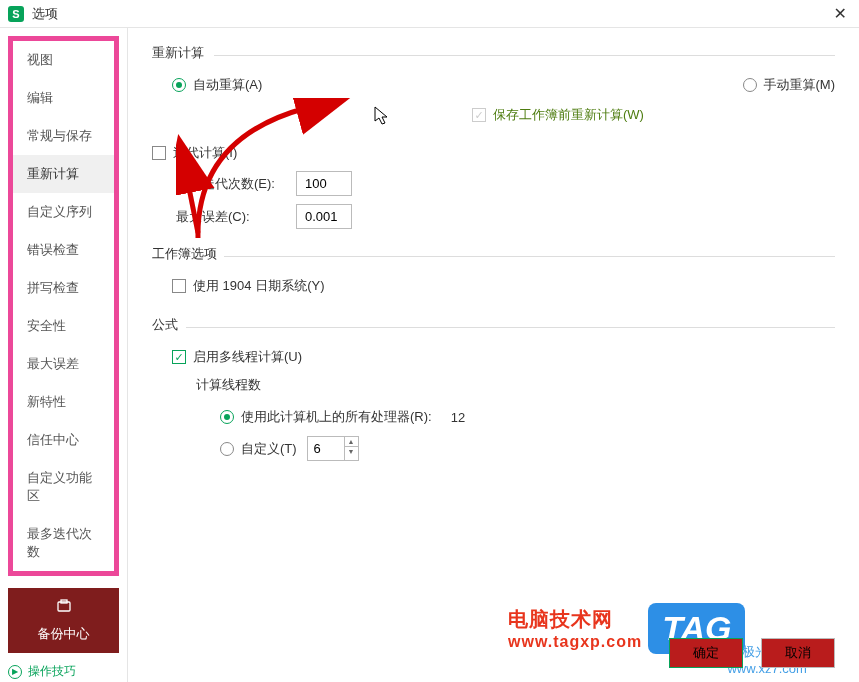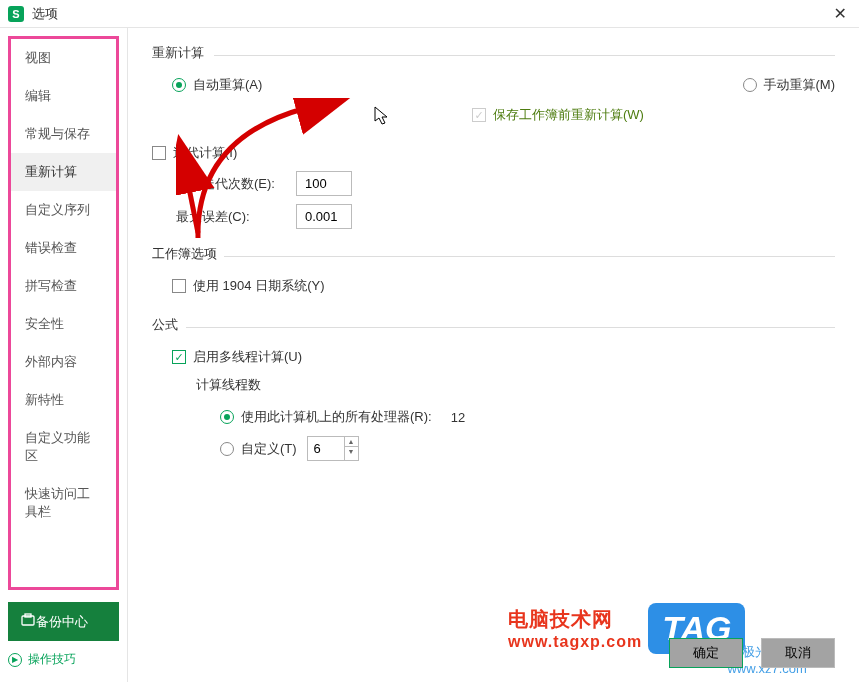--- a/index.html
+++ b/index.html
@@ -36,37 +36,39 @@
 
     .main { display: flex; height: calc(682px - 28px); }
 
     .sidebar {
       width: 128px;
       border-right: 1px solid #e5e5e5;
       display: flex;
       flex-direction: column;
       padding: 4px 0;
     }
-    .sidebar-scroll { flex: 1; border: 3px solid #ec4899; margin: 4px 8px 8px 8px; }
+    .sidebar-scroll { flex: 1; border: 5px solid #ec4899; margin: 4px 8px 8px 8px; }
     .sidebar-item {
       padding: 10px 14px;
       cursor: pointer;
       font-size: 13px;
       color: #555;
     }
     .sidebar-item.active { background: #f0f0f0; color: #333; }
     .backup-btn {
       margin: 4px 8px 8px 8px;
-      background: #15803d;
+      background: #7f1d1d;
       color: #fff;
       padding: 10px 12px;
       text-align: left;
       cursor: pointer;
       display: flex;
       align-items: center;
+      gap: 8px;
+      flex-direction: column;
     }
     .tips-link {
       margin: 2px 8px 10px 8px;
       color: #07a35a;
       font-size: 12px;
       cursor: pointer;
       display: flex;
       align-items: center;
       gap: 6px;
     }
@@ -170,21 +172,21 @@
       position: absolute;
       bottom: 14px;
       right: 24px;
       display: flex;
       gap: 18px;
     }
     .btn {
       min-width: 74px;
       padding: 5px 18px;
       border: 1px solid #bbb;
-      background: #a3a3a3;
+      background: #b91c1c;
       cursor: pointer;
       font-size: 13px;
     }
     .btn.primary { border-color: #07a35a; }
 
     
     .wm1 {
       position: absolute;
       right: 52px; bottom: 6px;
       font-size: 13px;
@@ -230,24 +232,25 @@
   <div class="sidebar">
     <div class="sidebar-scroll">
       <div class="sidebar-item">视图</div>
       <div class="sidebar-item">编辑</div>
       <div class="sidebar-item">常规与保存</div>
       <div class="sidebar-item active">重新计算</div>
       <div class="sidebar-item">自定义序列</div>
       <div class="sidebar-item">错误检查</div>
       <div class="sidebar-item">拼写检查</div>
       <div class="sidebar-item">安全性</div>
-      <div class="sidebar-item">外部内容</div>
+      <div class="sidebar-item">最大误差</div>
       <div class="sidebar-item">新特性</div>
+      <div class="sidebar-item">信任中心</div>
       <div class="sidebar-item">自定义功能区</div>
-      <div class="sidebar-item">快速访问工具栏</div>
+      <div class="sidebar-item">最多迭代次数</div>
     </div>
     <div class="backup-btn">
       <span>
         <svg width="16" height="16" viewBox="0 0 16 16">
             <rect x="2" y="4" width="12" height="9" rx="1" fill="none" stroke="#fff" stroke-width="1.3"></rect>
             <rect x="5" y="2" width="6" height="3" fill="none" stroke="#fff" stroke-width="1.3"></rect>
           </svg>
       </span>
       <span>备份中心</span>
     </div>

